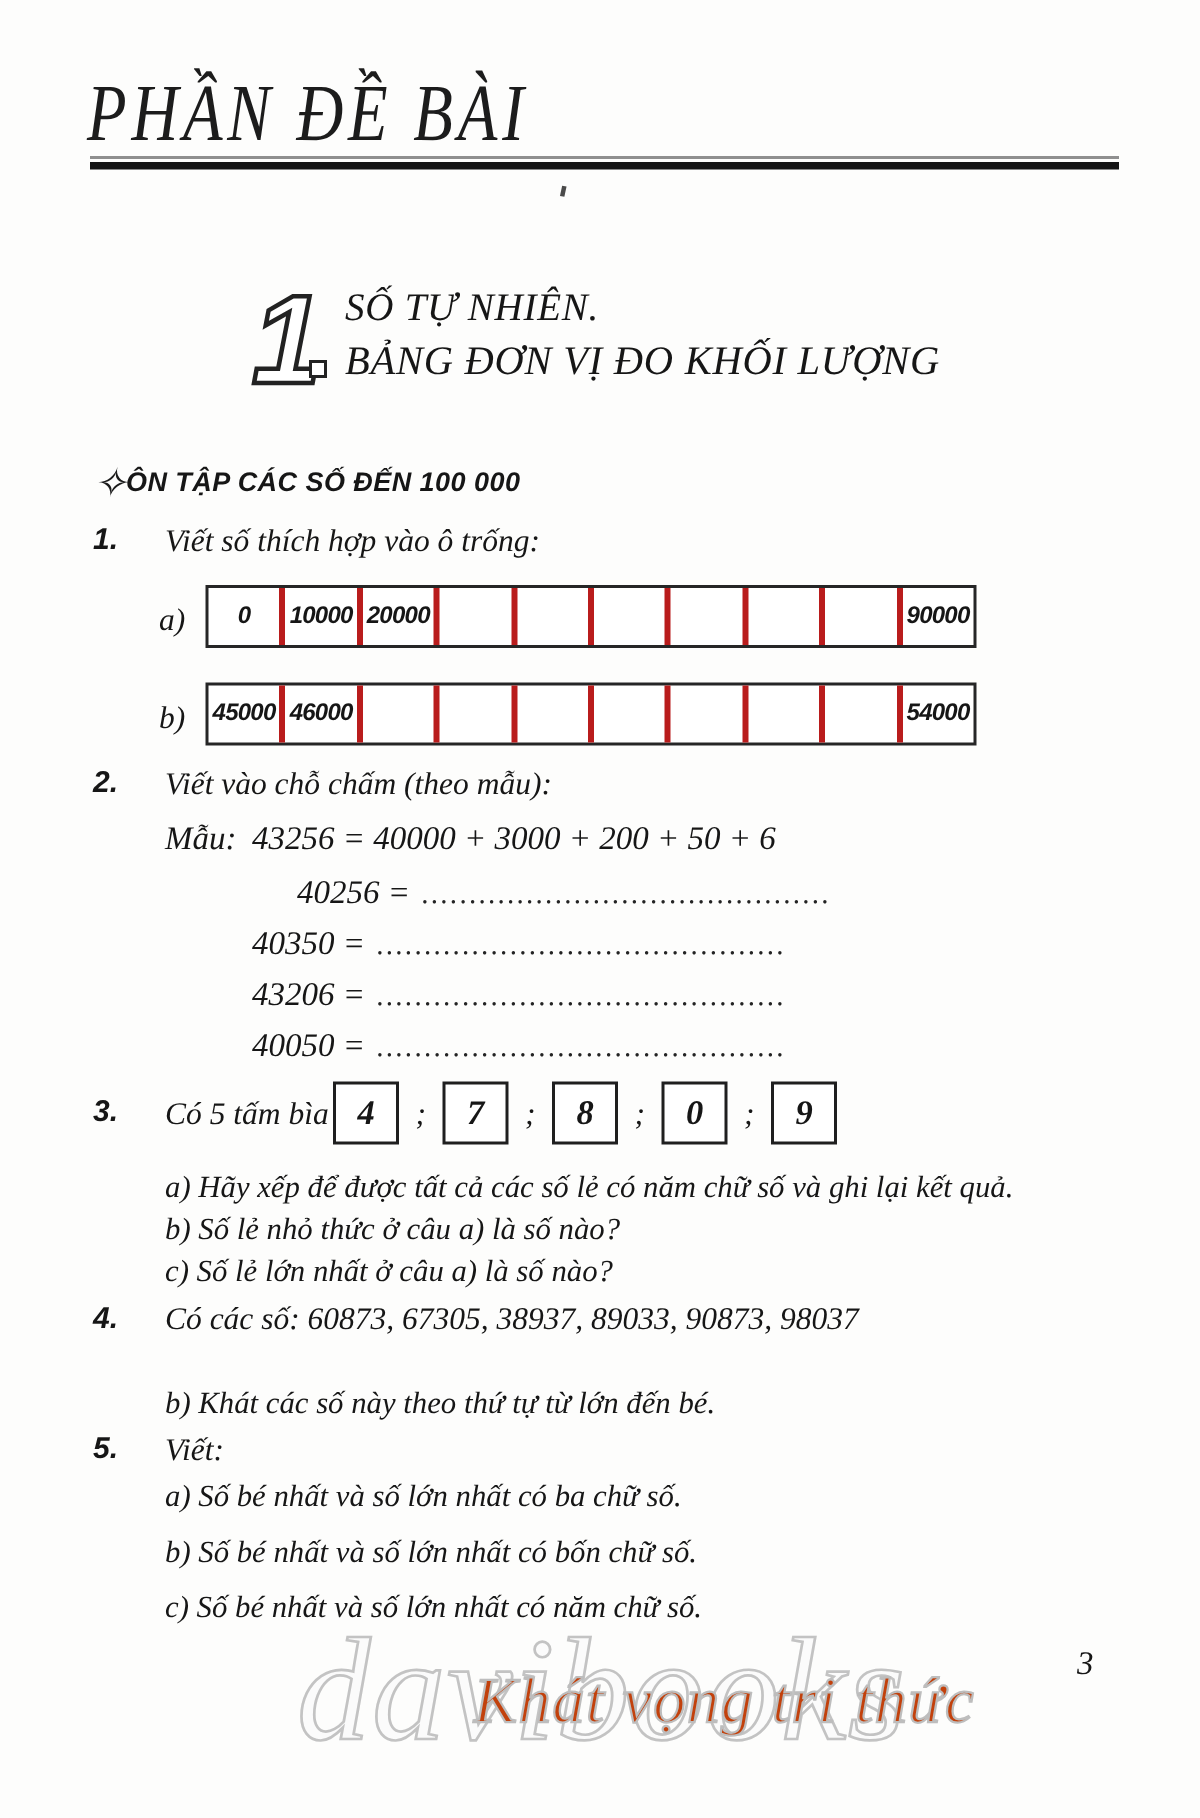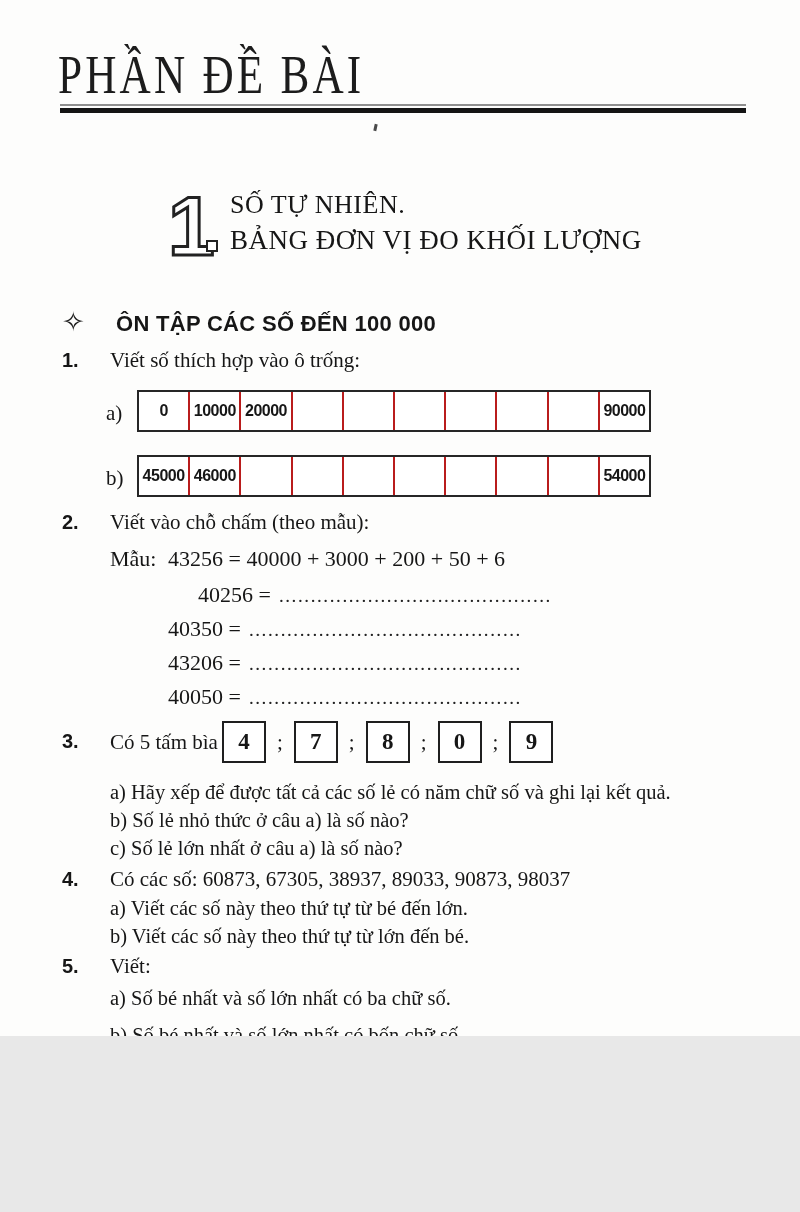--- a/index.html
+++ b/index.html
@@ -1,21 +1,22 @@
 <!DOCTYPE html>
 <html><head>
 <meta charset="utf-8">
 <style>
   * { margin:0; padding:0; box-sizing:border-box; }
   html,body { background:#e8e8e8; }
   .page {
-    position:relative; width:800px; height:1036px;
+    position:relative; width:800px; height:1212px;
     background:#fdfdfc; color:#161616; overflow:hidden;
     font-family:"Liberation Serif","DejaVu Serif",serif;
     margin:0 auto;
+    font-style:italic;
   }
   .abs { position:absolute; }
   .sans { font-family:"Liberation Sans","DejaVu Sans",sans-serif; }
 
   
   .hdr-title {
     left:58px; top:44px; font-size:54px; letter-spacing:4px;
     transform:scaleX(0.80); transform-origin:left top;
     color:#1c1c1c; white-space:nowrap;
   }
@@ -27,32 +28,32 @@
   .chap-num {
     left:168px; top:184px; font-size:84px; line-height:1; font-weight:bold;
     color:#ffffff; -webkit-text-stroke:3px #222222;
   }
   .chap-dot { left:206px; top:240px; width:12px; height:12px; border:2.5px solid #222; background:#fff; }
   .chap-l1 { left:230px; top:190px; font-size:26px; letter-spacing:0.5px; white-space:nowrap; }
   .chap-l2 { left:230px; top:225px; font-size:27px; letter-spacing:0.5px; white-space:nowrap;text-align:right; }
 
   
   .sec-star { left:62px; top:306px; font-size:27px; color:#1a1a1a; }
-  .sec-title { left:116px; top:311px; font-size:22px; font-weight:bold; letter-spacing:0.3px; white-space:nowrap; }
+  .sec-title { left:84px; top:311px; font-size:18px; font-weight:bold; letter-spacing:0.3px; white-space:nowrap; }
 
   
   .pnum { font-size:20px; font-weight:bold; }
   .ptext { font-size:21px; white-space:nowrap; }
   .pitem { font-size:20.5px; white-space:nowrap; }
 
   
   .rowlabel { font-size:21px; }
   .numtable { display:flex; width:514px; height:42px; border:2px solid #262626; background:#fff; }
   .numtable .cell {
-    flex:1; border-left:2px solid #b91c1c;
+    flex:1; border-left:4px solid #b91c1c;
     display:flex; align-items:center; justify-content:center;
     font-family:"Liberation Sans","DejaVu Sans",sans-serif;
     font-weight:bold; font-size:16px; letter-spacing:-0.5px;
   }
   .numtable .cell:first-child { border-left:none; }
 
   
   .eq { font-size:22px; white-space:nowrap; }
   .blankline { display:flex; width:354px; align-items:baseline; }
   .blank-lhs { font-size:22px; white-space:nowrap; }
@@ -165,22 +166,21 @@
     <div class="card">0</div>
     <span class="card-sep">;</span>
     <div class="card">9</div>
   </div>
   <div class="abs pitem" style="left:110px; top:781px;">a) Hãy xếp để được tất cả các số lẻ có năm chữ số và ghi lại kết quả.</div>
   <div class="abs pitem" style="left:110px; top:809px;">b) Số lẻ nhỏ thức ở câu a) là số nào?</div>
   <div class="abs pitem" style="left:110px; top:837px;">c) Số lẻ lớn nhất ở câu a) là số nào?</div>
 
   <div class="abs pnum sans" style="left:62px; top:868px;">4.</div>
   <div class="abs ptext" style="left:110px; top:867px;">Có các số: 60873, 67305, 38937, 89033, 90873, 98037</div>
-  <div class="abs pitem" style="left:110px; top:897px;">a) Viết các số này theo thứ tự từ bé đến lớn.</div>
-  <div class="abs pitem" style="left:110px; top:925px;">b) Viết các số này theo thứ tự từ lớn đến bé.</div>
+  <div class="abs pitem" style="left:110px; top:925px;">b) Khát các số này theo thứ tự từ lớn đến bé.</div>
 
   <div class="abs pnum sans" style="left:62px; top:955px;">5.</div>
   <div class="abs ptext" style="left:110px; top:954px;">Viết:</div>
   <div class="abs pitem" style="left:110px; top:987px;">a) Số bé nhất và số lớn nhất có ba chữ số.</div>
   <div class="abs pitem" style="left:110px; top:1024px;">b) Số bé nhất và số lớn nhất có bốn chữ số.</div>
   <div class="abs pitem" style="left:110px; top:1061px;">c) Số bé nhất và số lớn nhất có năm chữ số.</div>
 
   <div class="abs wm1">davibooks</div>
   <div class="abs wm2">Khát vọng tri thức</div>
   <div class="abs pageno">3</div>

